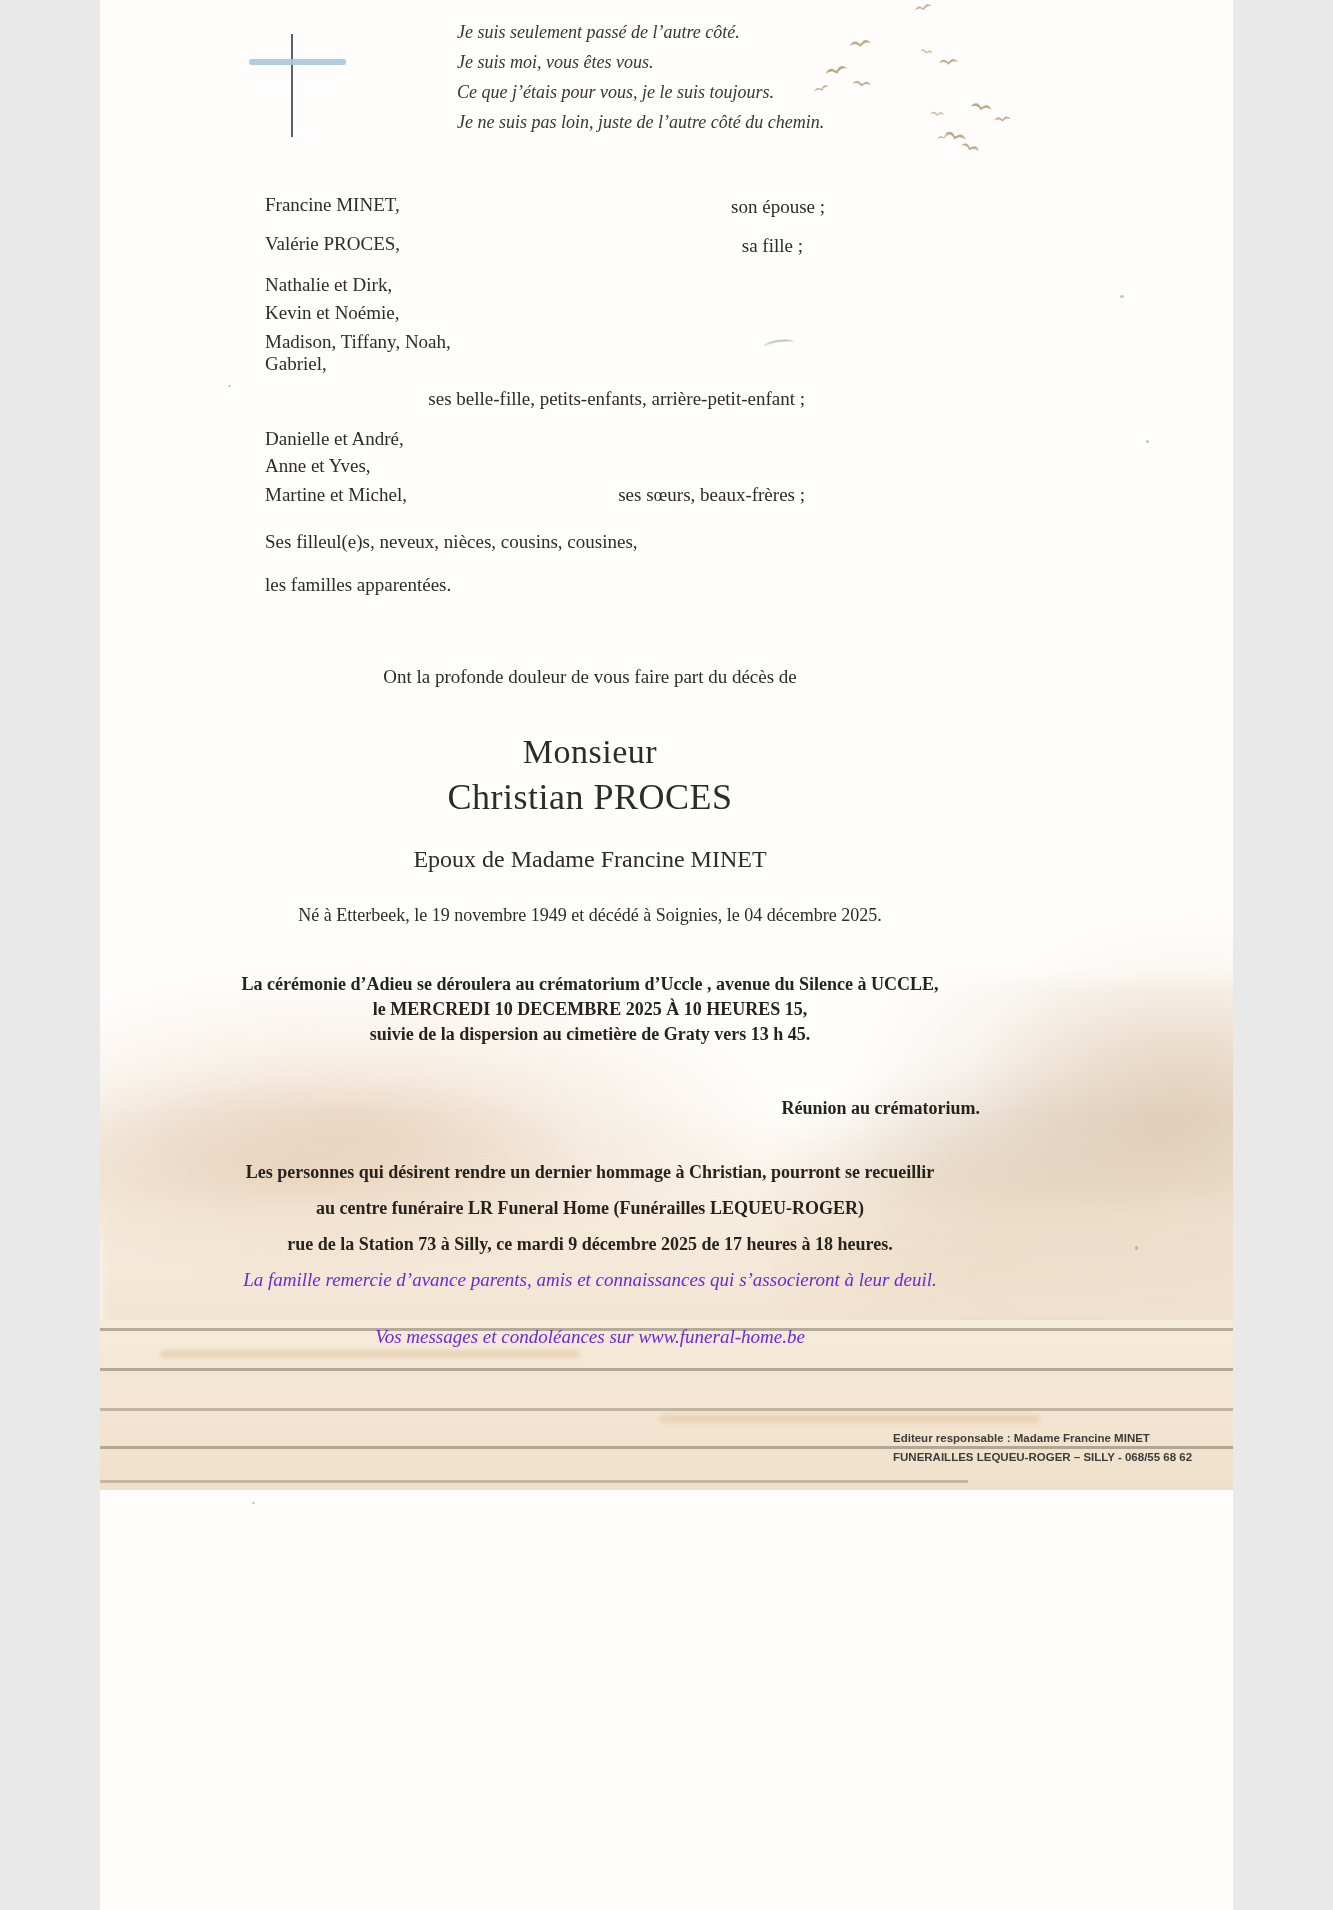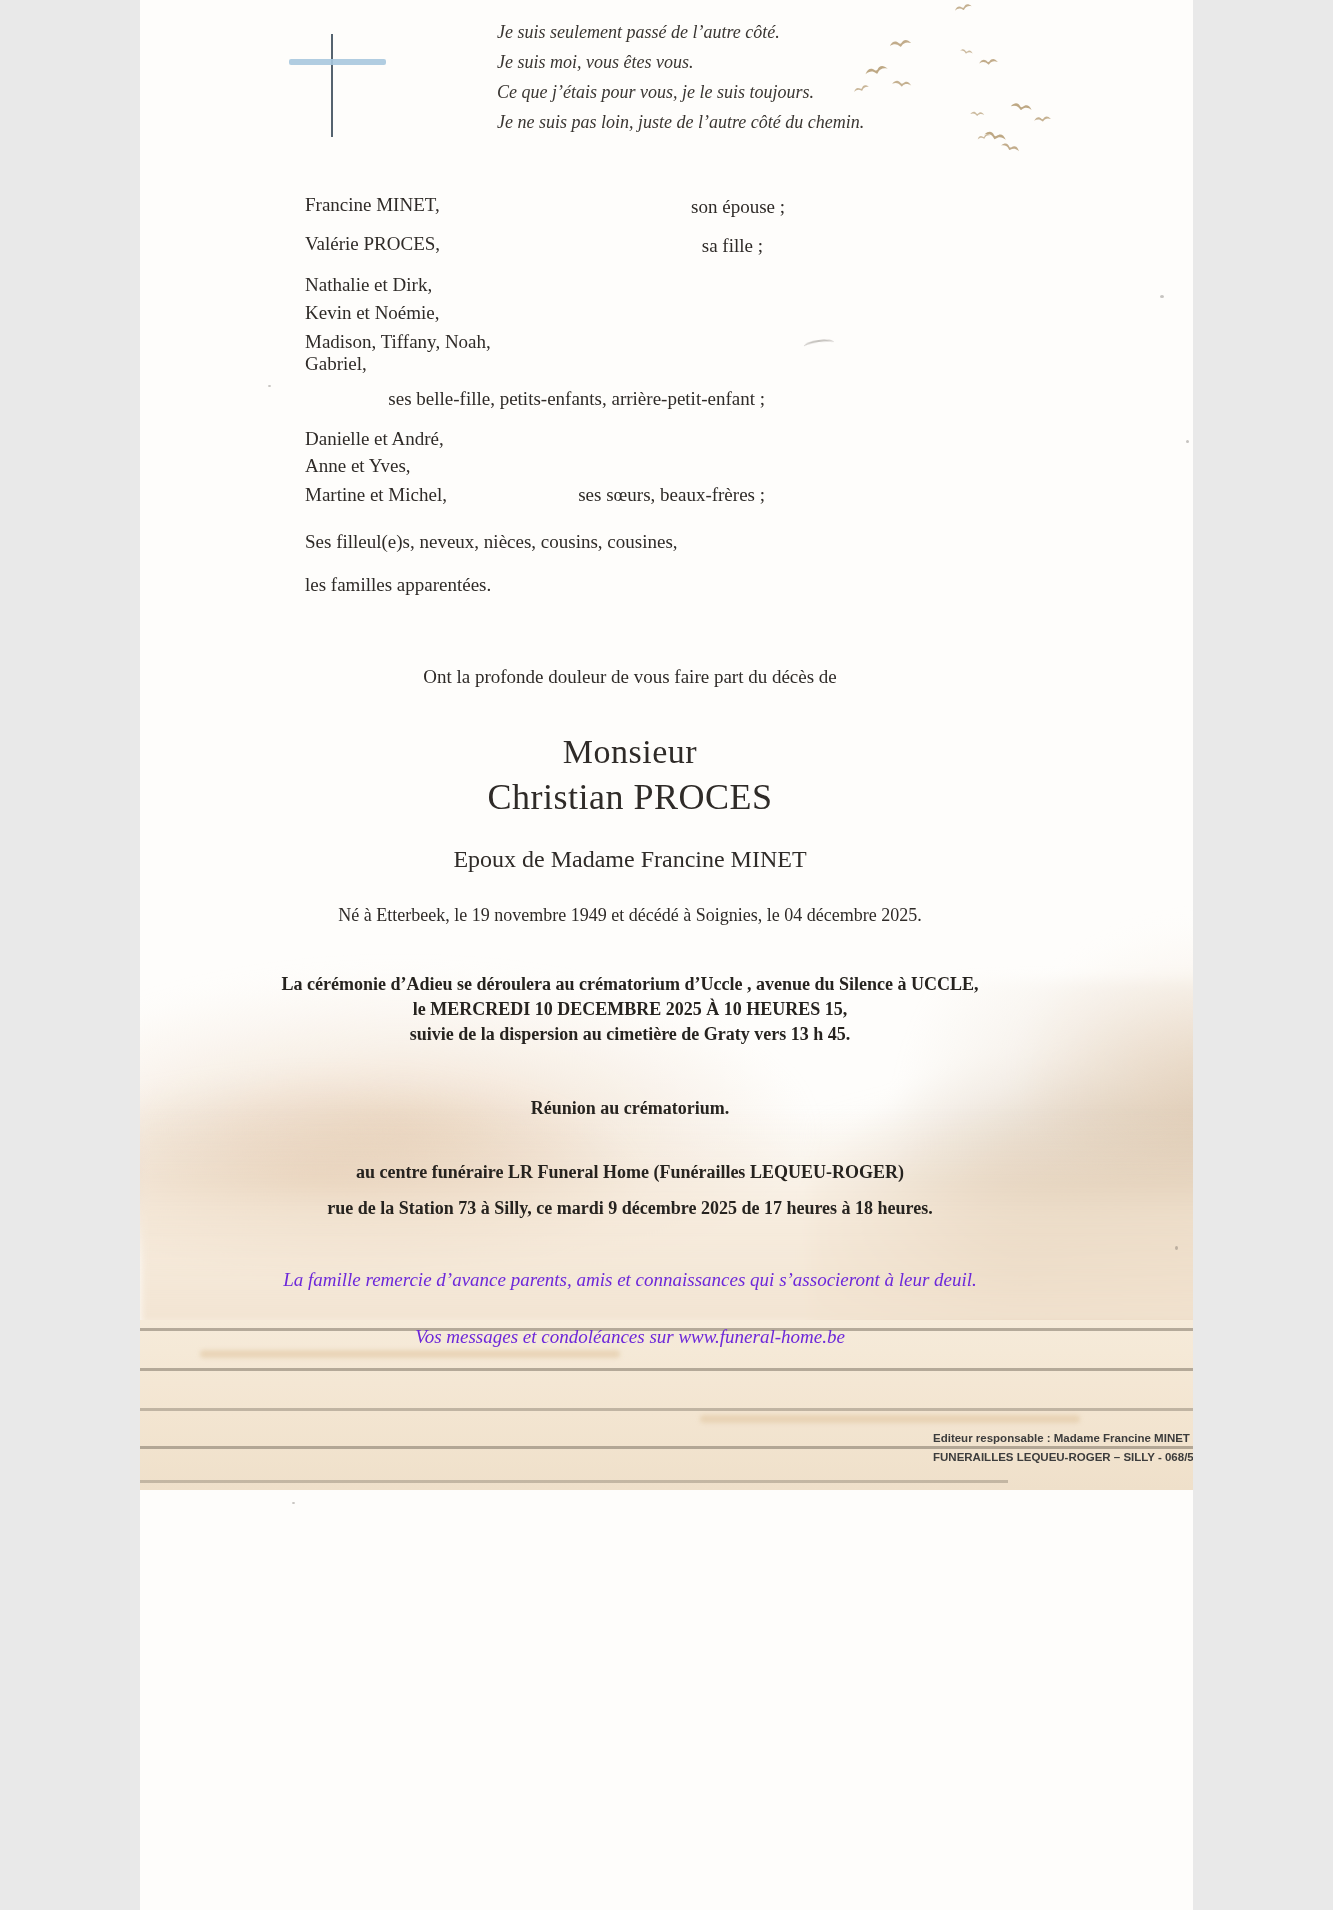--- a/index.html
+++ b/index.html
@@ -1,20 +1,20 @@
 <!DOCTYPE html>
 <html><head>
 <meta charset="utf-8">
 <title>Document</title>
 <style>
   html,body{margin:0;padding:0;}
   body{background:#e9e9e9;}
   .page{
     position:relative;
-    width:1053px;height:1910px;
+    width:1133px;height:1910px;
     margin:0 auto;
     background:#fefdfb;
     overflow:hidden;
     font-family:"Liberation Serif","DejaVu Serif",serif;
     color:#2f2b28;
   }
   .abs{position:absolute;}
   
   .watermark{left:0;top:690px;width:1206px;height:800px;overflow:hidden;pointer-events:none;}
   .wm-dune-left{position:absolute;left:-90px;top:270px;width:780px;height:310px;
@@ -143,23 +143,24 @@
   <div class="abs center-col title-big" style="top:733px;">Monsieur</div>
   <div class="abs center-col name-big" style="top:776px;">Christian PROCES</div>
   <div class="abs center-col epoux" style="top:846px;">Epoux de Madame Francine MINET</div>
   <div class="abs center-col dates" style="top:905px;">Né à Etterbeek, le 19 novembre 1949 et décédé à Soignies, le 04 décembre 2025.</div>
 
   <div class="abs center-col bold-block" style="top:972px;line-height:25px;">
     <div>La cérémonie d’Adieu se déroulera au crématorium d’Uccle , avenue du Silence à UCCLE,</div>
     <div>le MERCREDI 10 DECEMBRE 2025 À 10 HEURES 15,</div>
     <div>suivie de la dispersion au cimetière de Graty vers 13 h 45.</div>
   </div>
-  <div class="abs center-col bold-block" style="top:1098px;">Réunion au crématorium.</div>
+  <div class="abs center-col bold-block" style="top:1098px;text-align:right;">Réunion au crématorium.</div>
 
   <div class="abs center-col bold-block" style="top:1154px;line-height:36px;">
+    <div>Les personnes qui désirent rendre un dernier hommage à Christian, pourront se recueillir</div>
     <div>au centre funéraire LR Funeral Home (Funérailles LEQUEU-ROGER)</div>
     <div>rue de la Station 73 à Silly, ce mardi 9 décembre 2025 de 17 heures à 18 heures.</div>
   </div>
 
   <div class="abs center-col italic-line" style="top:1269px;">La famille remercie d’avance parents, amis et connaissances qui s’associeront à leur deuil.</div>
   <div class="abs center-col italic-line" style="top:1326px;">Vos messages et condoléances sur www.funeral-home.be</div>
 
   <div class="abs publisher">
     <div>Editeur responsable : Madame Francine MINET</div>
     <div>FUNERAILLES LEQUEU-ROGER – SILLY - 068/55 68 62</div>

